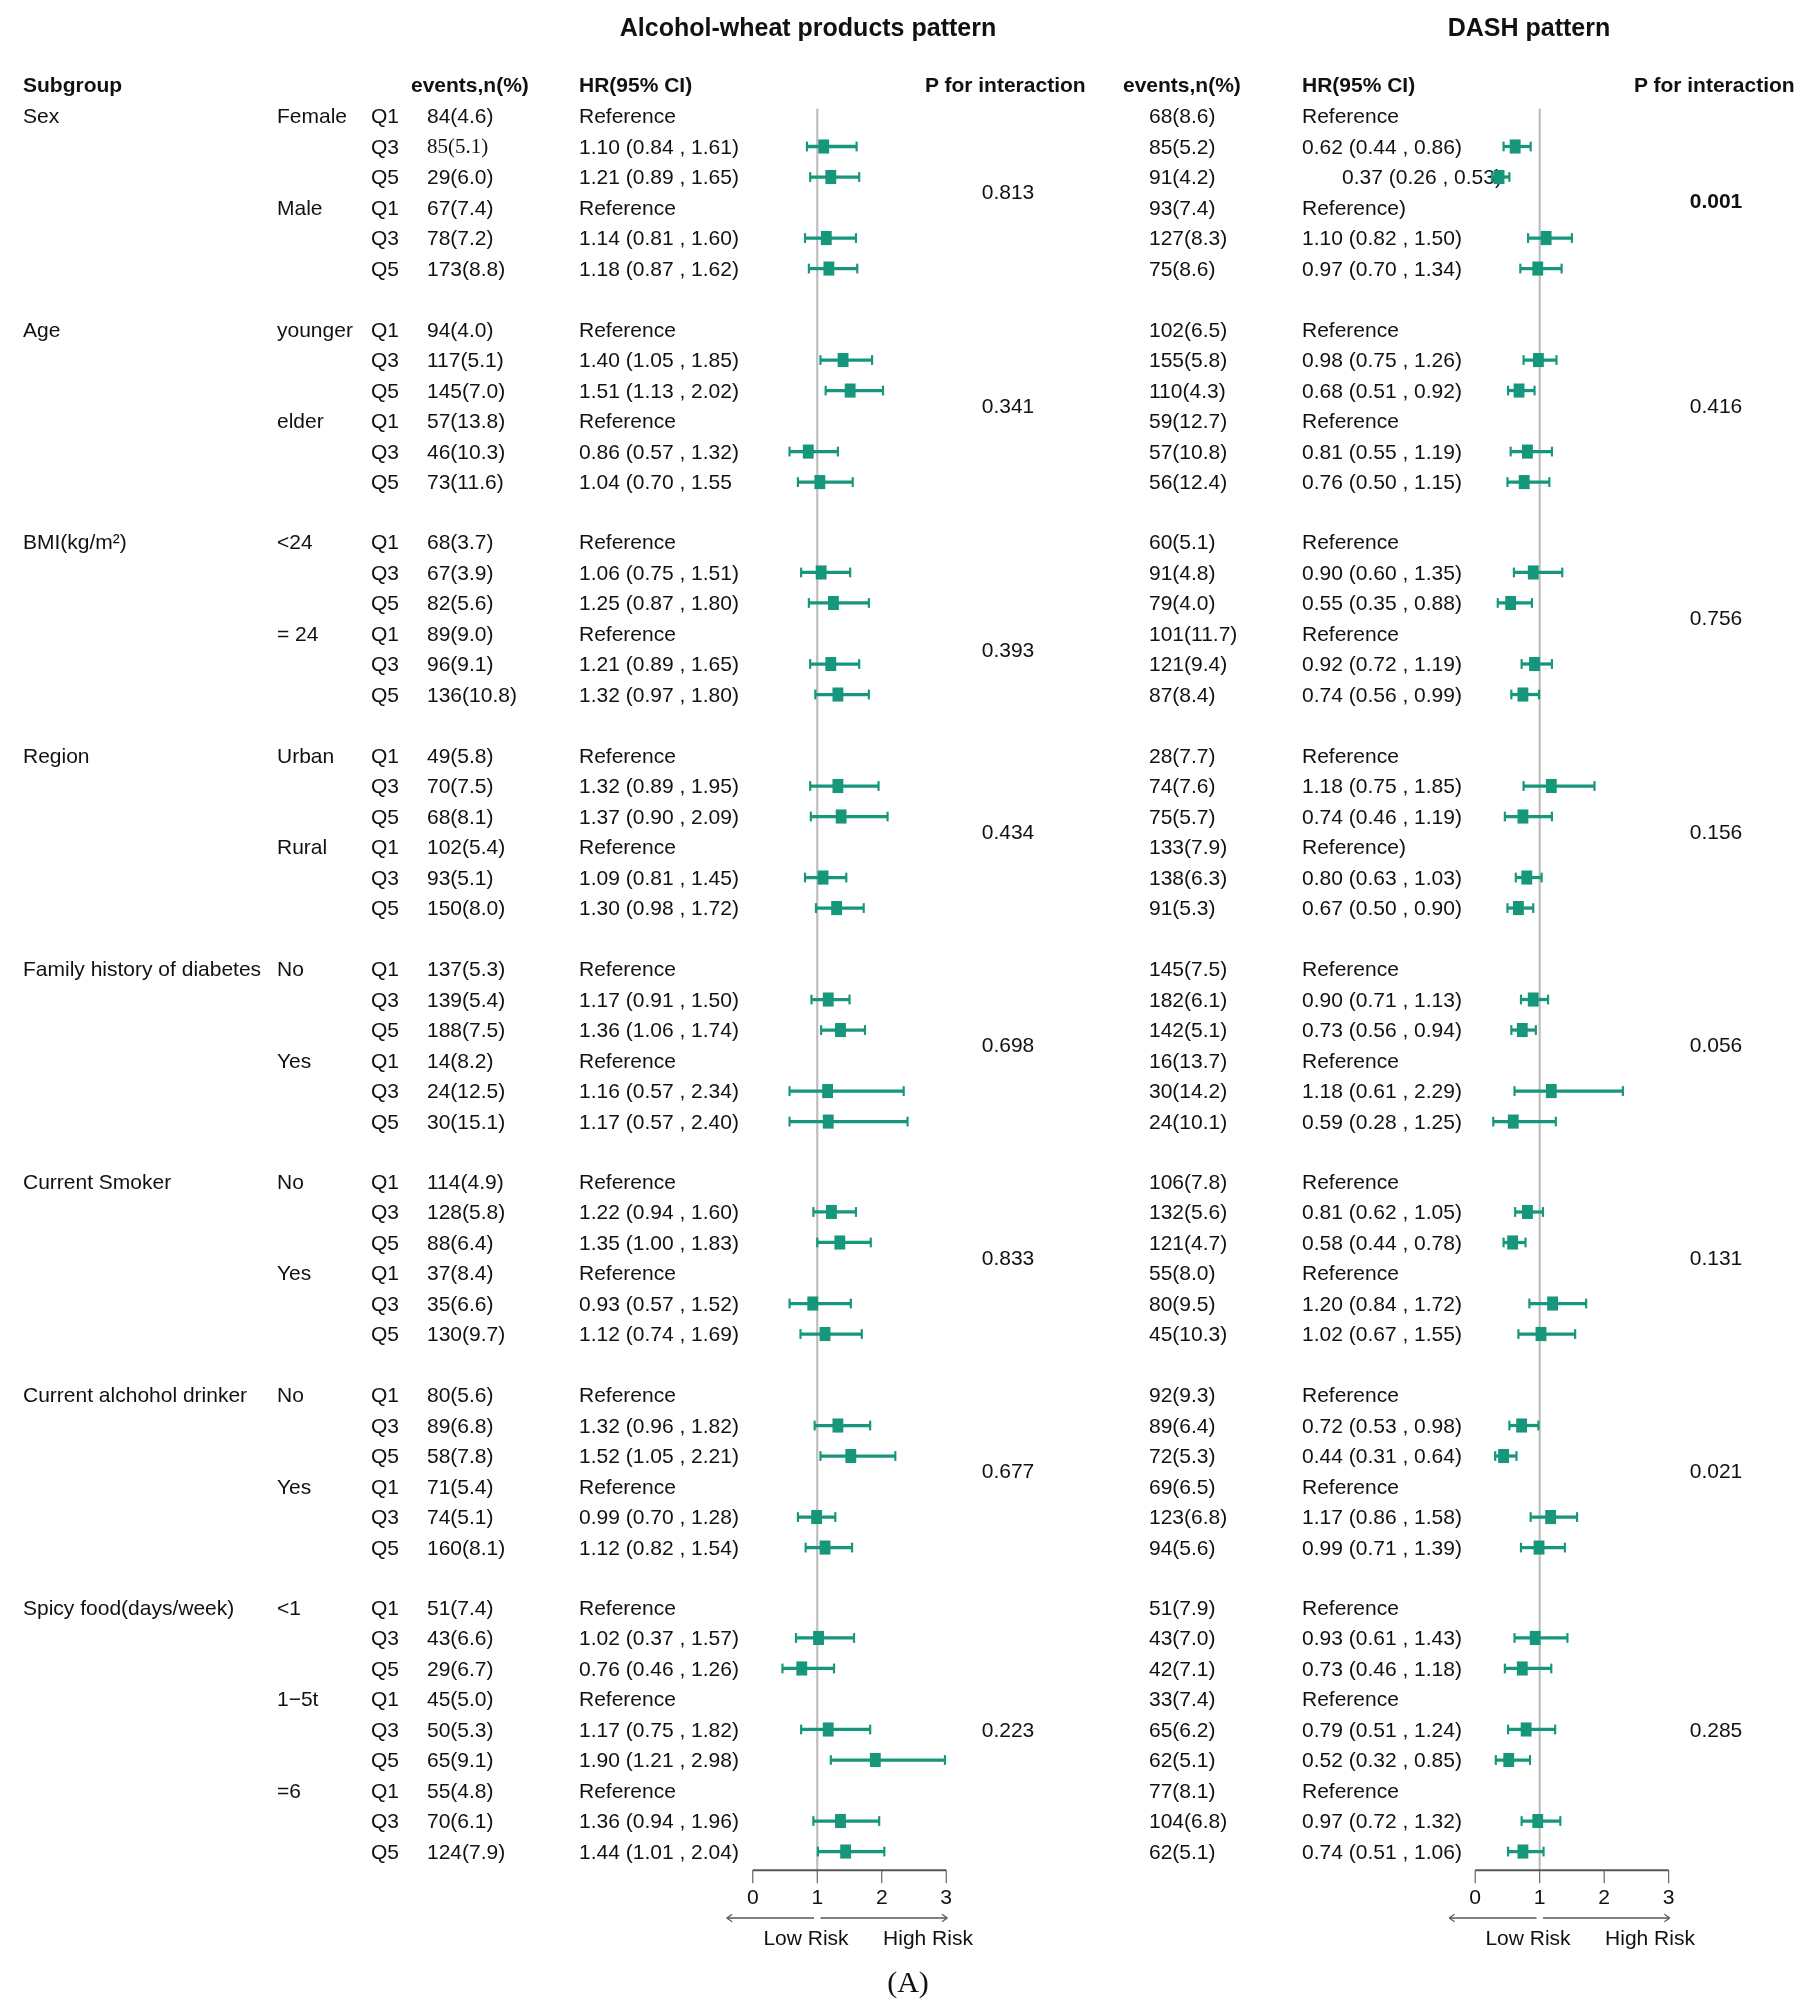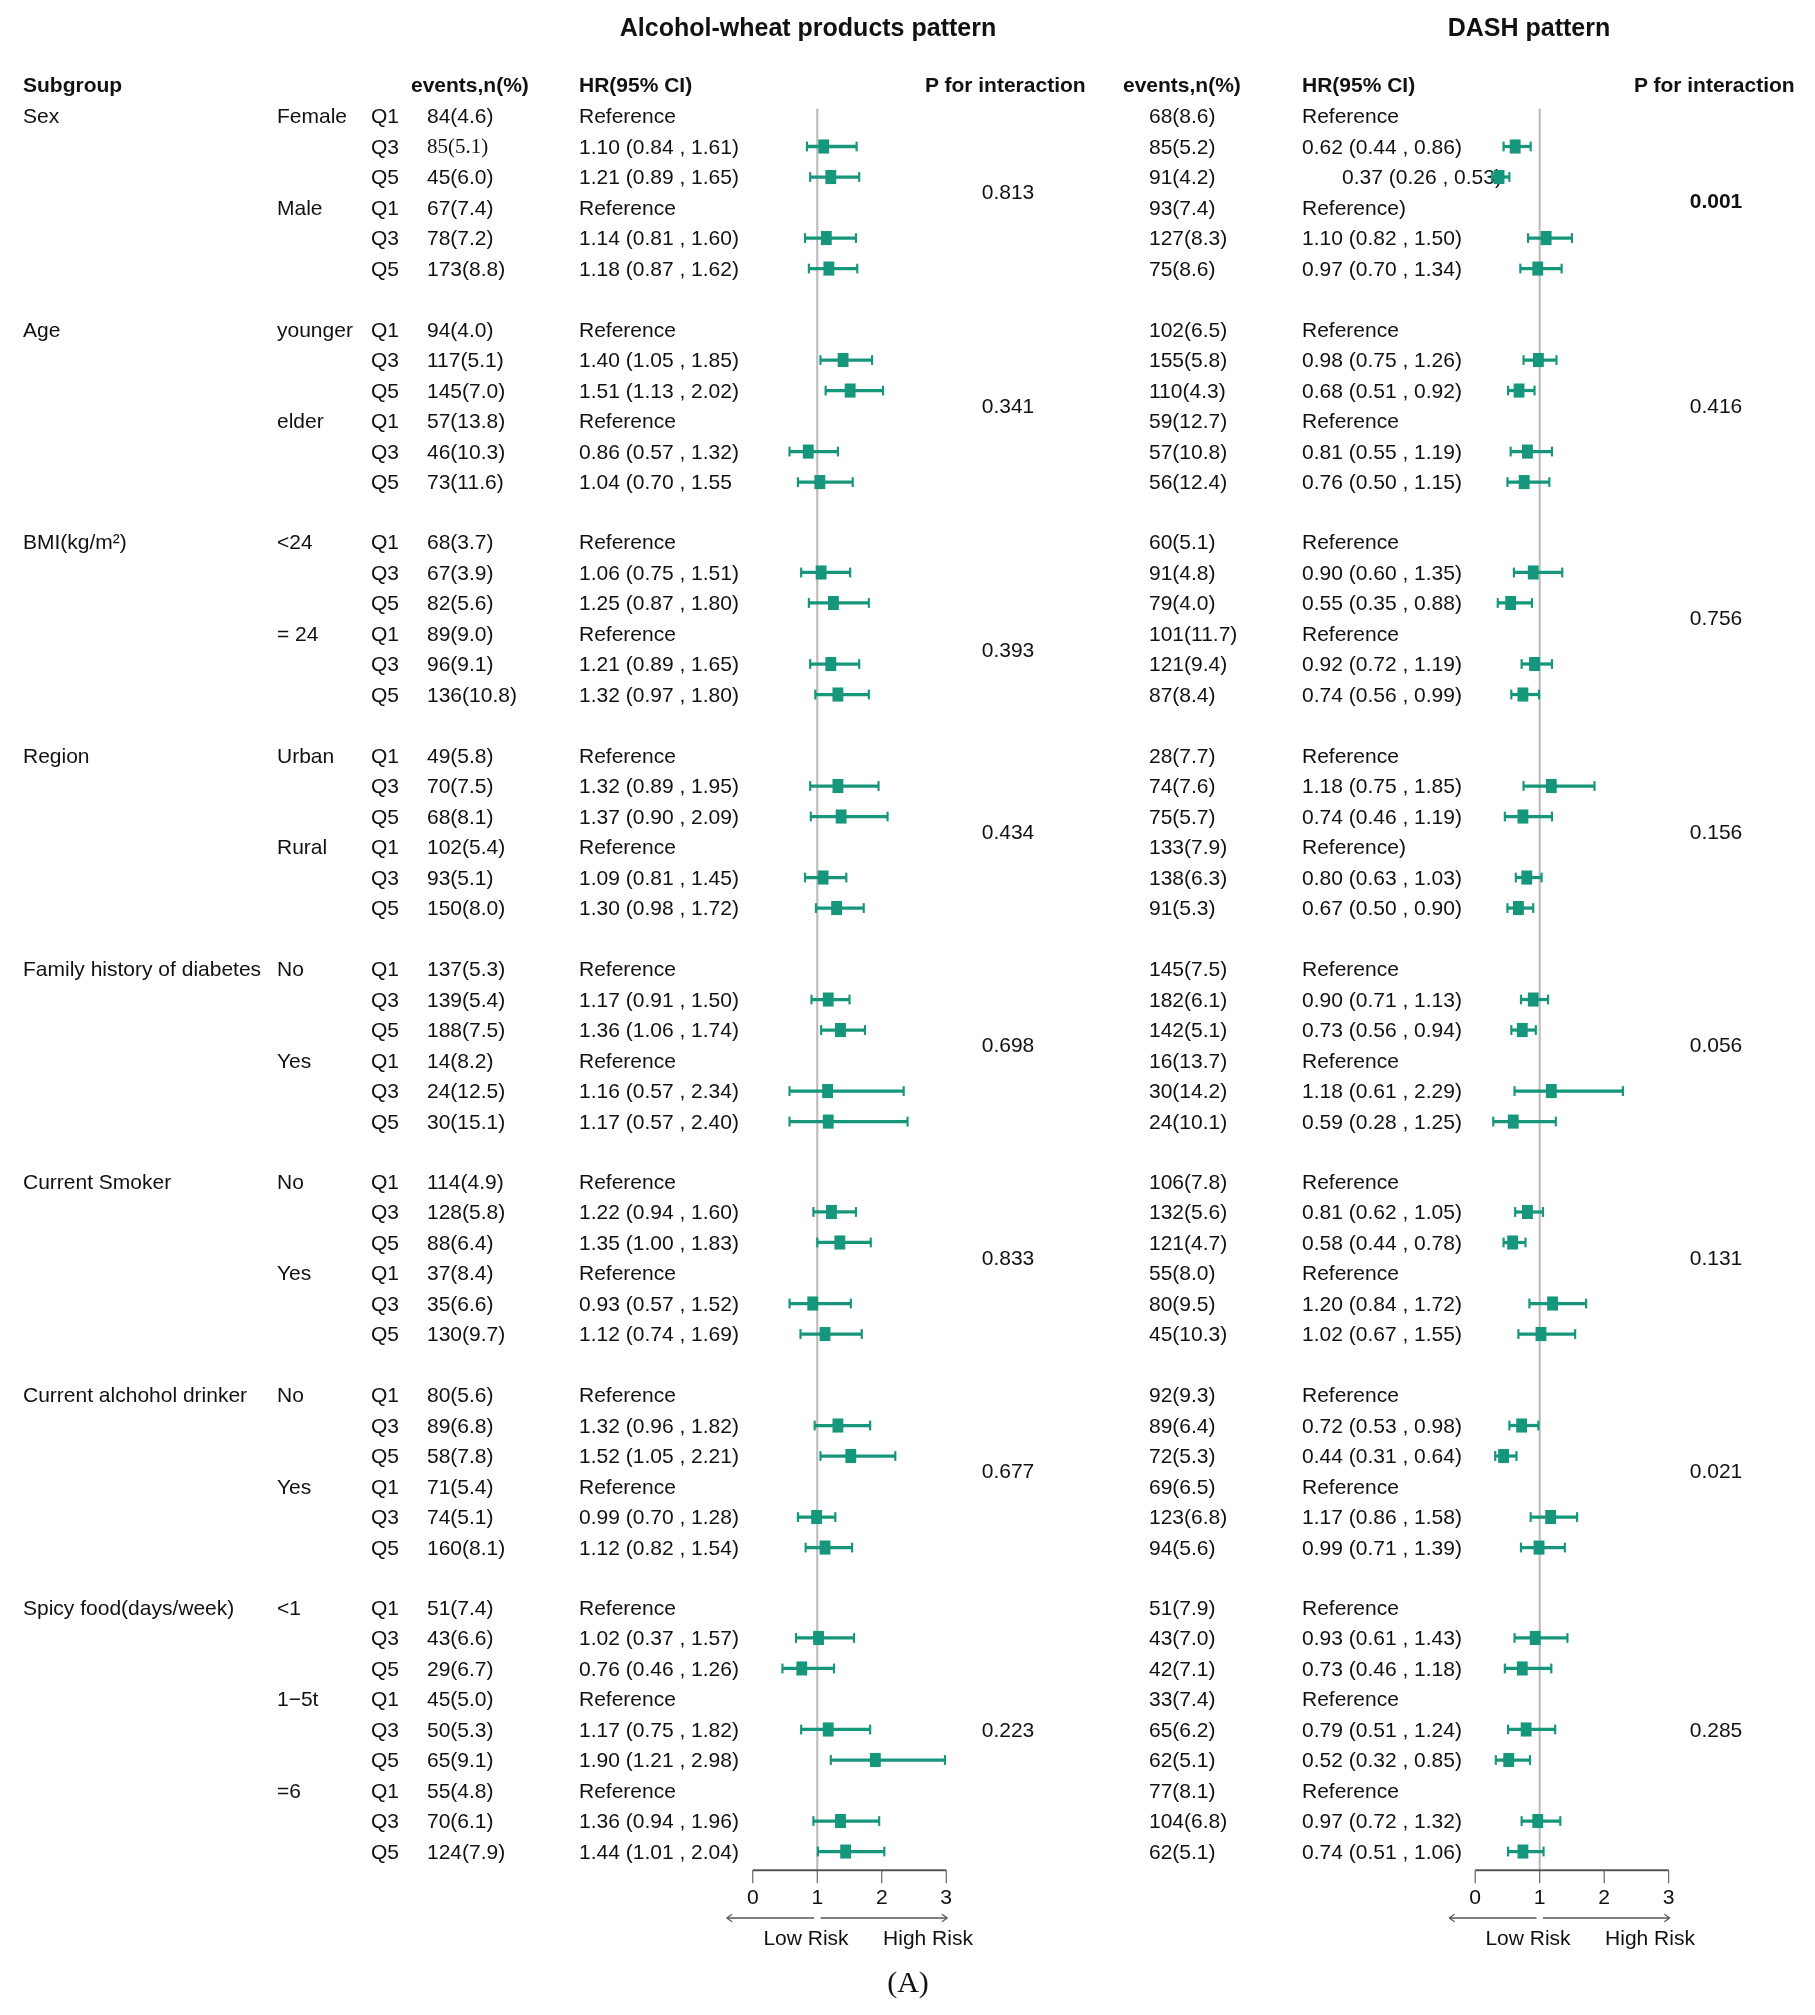--- a/index.html
+++ b/index.html
@@ -36,21 +36,21 @@
       <div class="t" style="left: 427px; top: 105px; text-align: center;">84(4.6)</div>
       <div class="t" style="left: 579px; top: 105px;">Reference</div>
       <div class="t" style="left: 1149px; top: 105px;">68(8.6)</div>
       <div class="t" style="left: 1302px; top: 105px;">Reference</div>
       <div class="t" style="left: 371px; top: 136px;">Q3</div>
       <div class="t" style="left: 427px; top: 136px; font-family: Liberation Serif, serif;">85(5.1)</div>
       <div class="t" style="left: 579px; top: 136px;">1.10 (0.84 , 1.61)</div>
       <div class="t" style="left: 1149px; top: 136px;">85(5.2)</div>
       <div class="t" style="left: 1302px; top: 136px;">0.62 (0.44 , 0.86)</div>
       <div class="t" style="left: 371px; top: 166px;">Q5</div>
-      <div class="t" style="left: 427px; top: 166px;">45(6.0)</div>
+      <div class="t" style="left: 427px; top: 166px;">29(6.0)</div>
       <div class="t" style="left: 579px; top: 166px;">1.21 (0.89 , 1.65)</div>
       <div class="t" style="left: 1149px; top: 166px;">91(4.2)</div>
       <div class="t" style="left: 1302px; top: 166px; margin-left: 40px;">0.37 (0.26 , 0.53)</div>
       <div class="t" style="left: 277px; top: 197px;">Male</div>
       <div class="t" style="left: 371px; top: 197px;">Q1</div>
       <div class="t" style="left: 427px; top: 197px;">67(7.4)</div>
       <div class="t" style="left: 579px; top: 197px;">Reference</div>
       <div class="t" style="left: 1149px; top: 197px;">93(7.4)</div>
       <div class="t" style="left: 1302px; top: 197px;">Reference)</div>
       <div class="t" style="left: 371px; top: 227px;">Q3</div>

